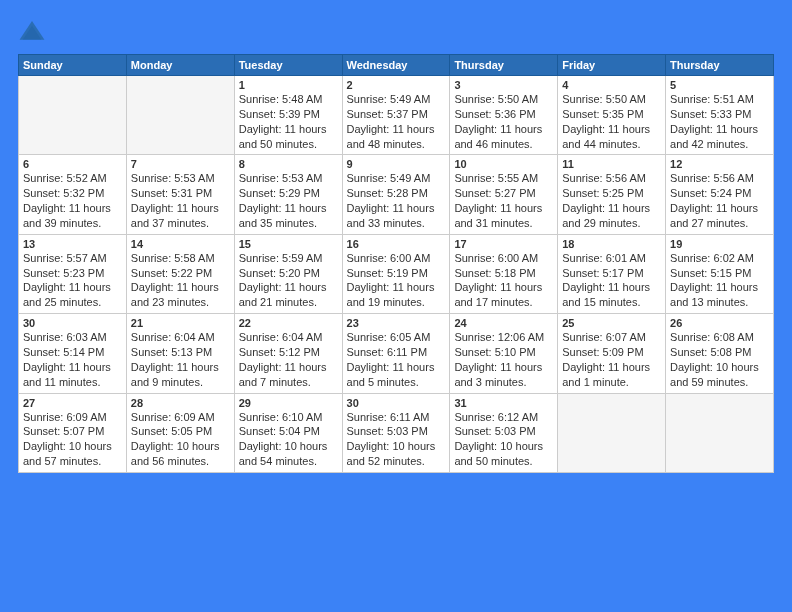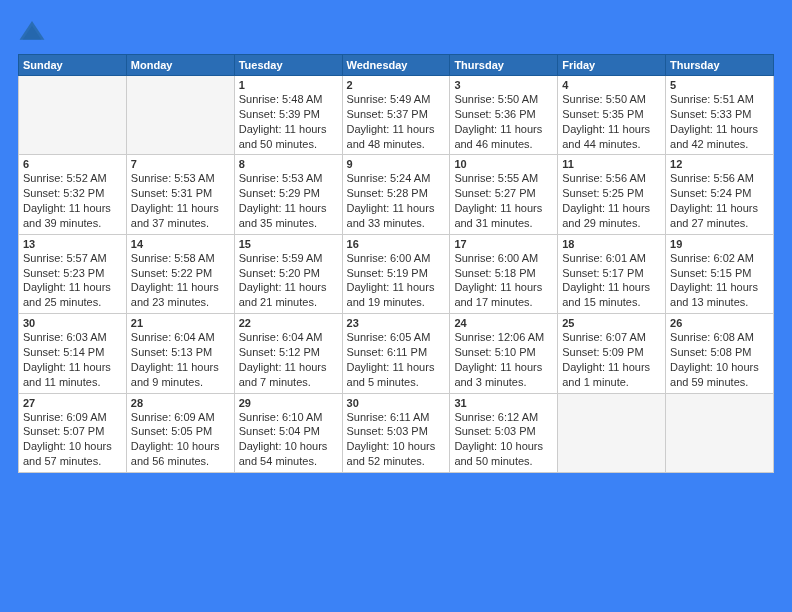--- a/index.html
+++ b/index.html
@@ -180,21 +180,21 @@
 Daylight: 11 hours and 37 minutes.</div>
           </td>
           <td>
             <span class="day-num">8</span>
             <div class="day-info">Sunrise: 5:53 AM
 Sunset: 5:29 PM
 Daylight: 11 hours and 35 minutes.</div>
           </td>
           <td>
             <span class="day-num">9</span>
-            <div class="day-info">Sunrise: 5:24 AM
+            <div class="day-info">Sunrise: 5:49 AM
 Sunset: 5:28 PM
 Daylight: 11 hours and 33 minutes.</div>
           </td>
           <td>
             <span class="day-num">10</span>
             <div class="day-info">Sunrise: 5:55 AM
 Sunset: 5:27 PM
 Daylight: 11 hours and 31 minutes.</div>
           </td>
           <td>

